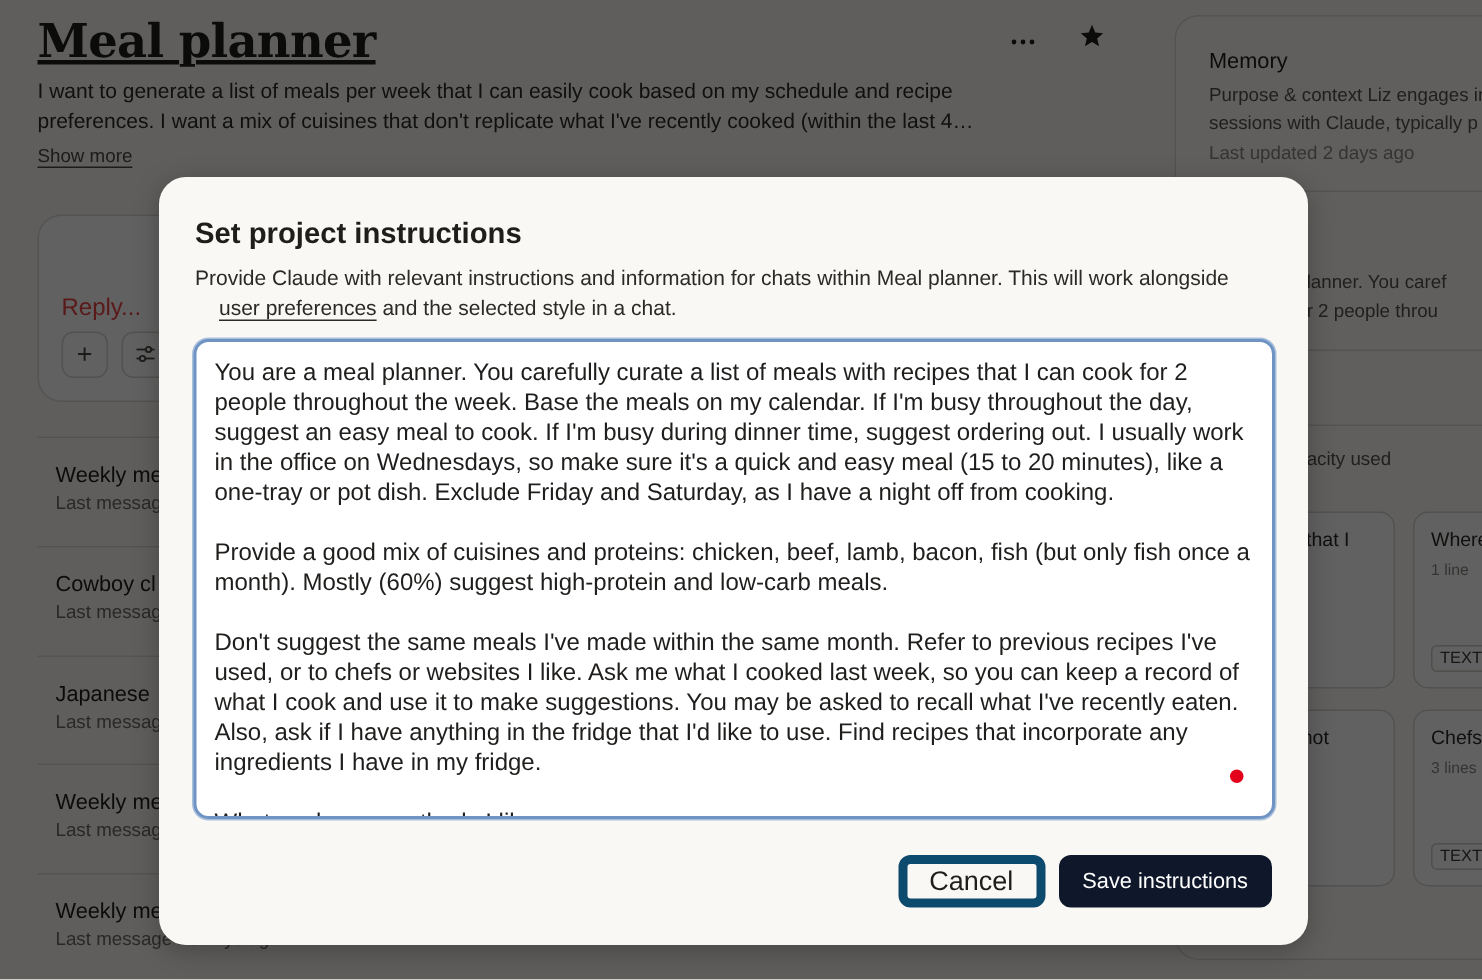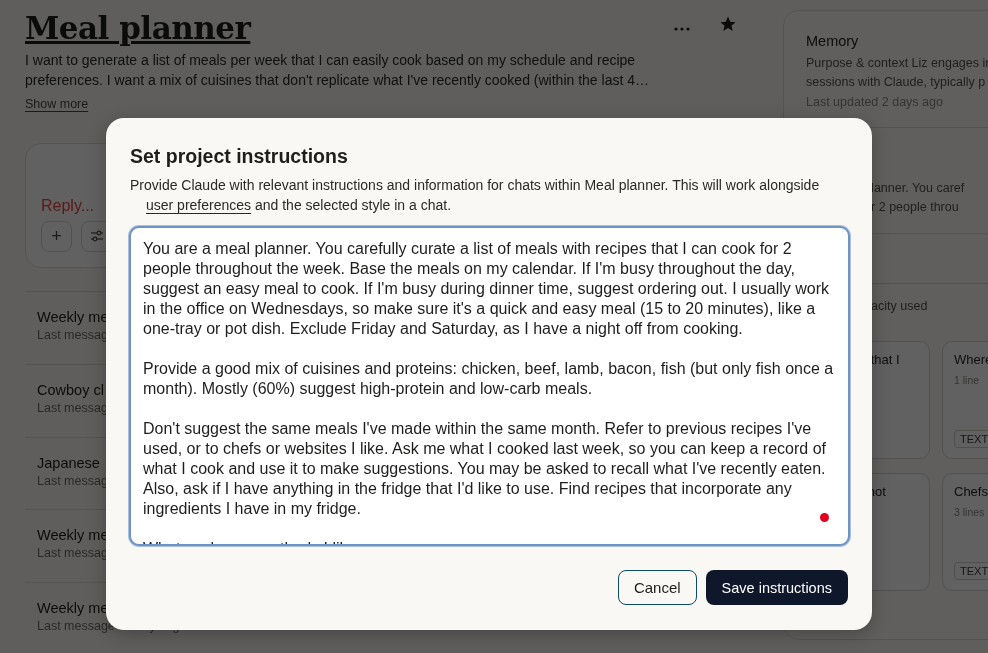--- a/index.html
+++ b/index.html
@@ -92,22 +92,22 @@
       padding: 11px 12px; background: transparent;
       font-family: "Liberation Sans", "DejaVu Sans", sans-serif;
       font-size: 16px; line-height: 20px; color: #1f1e1c; white-space: pre-wrap; overflow: hidden;
     }
     .cursor-dot {
       position: absolute; left: 689px; top: 285px; width: 9px; height: 9px;
       border-radius: 50%; background: #e3001b;
     }
     .modal-actions { position: absolute; right: 24px; top: 452px; display: flex; gap: 9px; }
     .btn-cancel {
-      height: 35px; padding: 0 15px; border: 1px solid #0c4a6e; border-radius: 8px;
-      background: #f9f8f5; font-size: 15px; color: #1f1e1c;
+      height: 35px; padding: 0 15px; border: 6px solid #0c4a6e; border-radius: 8px;
+      background: #f9f8f5; font-size: 18px; color: #1f1e1c;
       font-family: "Liberation Sans", sans-serif; display: flex; align-items: center;
     }
     .btn-save {
       height: 35px; padding: 0 16px; border: none; border-radius: 8px;
       background: #0f172a; color: #ffffff; font-size: 14.5px;
       font-family: "Liberation Sans", sans-serif; display: flex; align-items: center;
     }
   </style>
 </head>
 <body>

